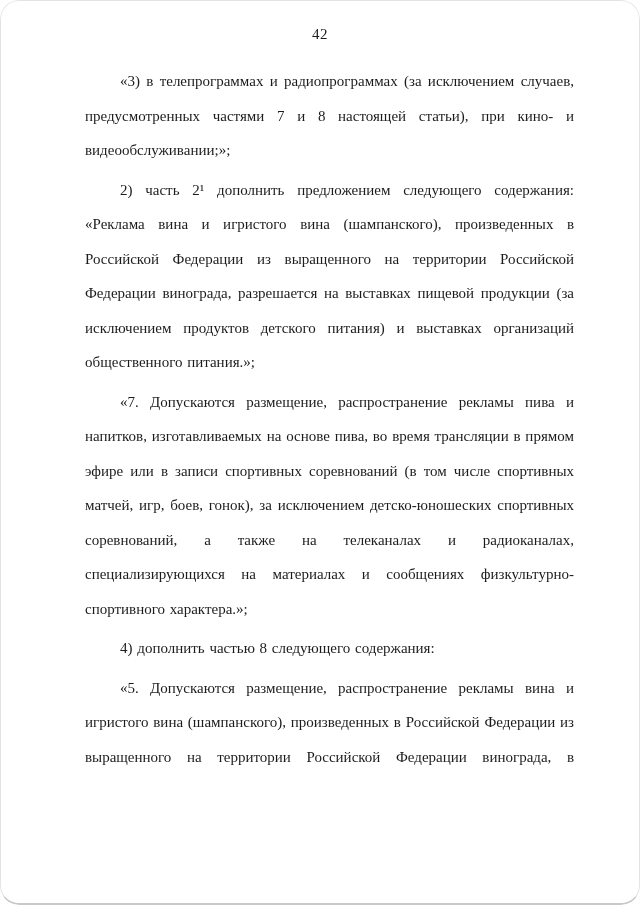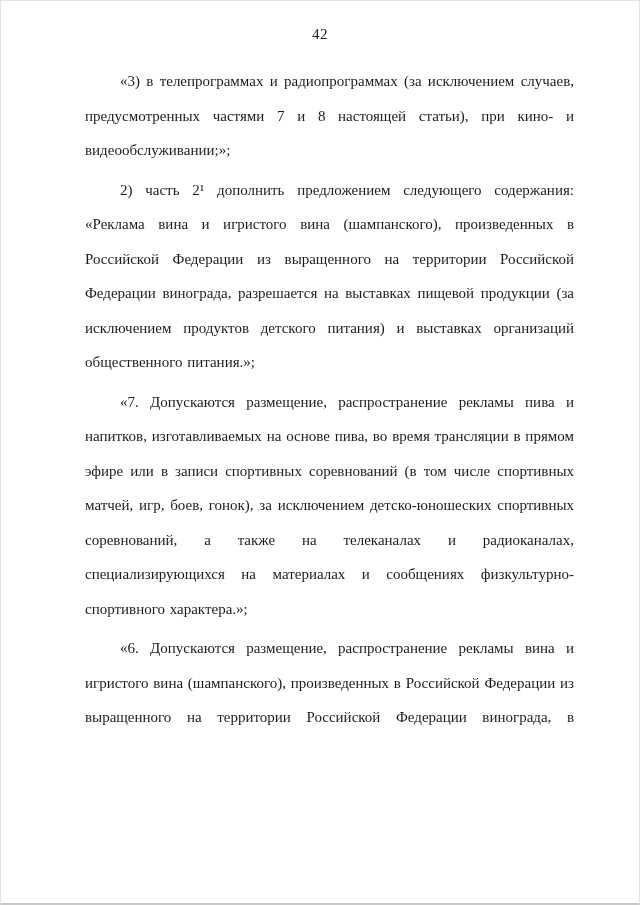--- a/index.html
+++ b/index.html
@@ -1,15 +1,15 @@
 <!DOCTYPE html>
 <html><head>
 <meta charset="utf-8">
 <style>
-  * { margin: 0; padding: 0; box-sizing: border-box; }
+  * { margin: 0; padding: 0; box-sizing: border-box; border-radius: 19px; }
   html, body {
     width: 640px;
     background: #ffffff;
   }
   body {
     font-family: "Liberation Serif", "DejaVu Serif", serif;
     color: #1c1c1c;
   }
   .page {
     position: relative;
@@ -54,16 +54,17 @@
   <div class="page-number">42</div>
 
   <div class="content">
     <p class="para">«3) в телепрограммах и радиопрограммах (за исключением случаев, предусмотренных частями 7 и 8 настоящей статьи), при кино- и видеообслуживании;»;</p>
 
     <p class="para">2) часть 2¹ дополнить предложением следующего содержания: «Реклама вина и игристого вина (шампанского), произведенных в Российской Федерации из выращенного на территории Российской Федерации винограда, разрешается на выставках пищевой продукции (за исключением продуктов детского питания) и выставках организаций общественного питания.»;</p>
 
 
     <p class="para">«7. Допускаются размещение, распространение рекламы пива и напитков, изготавливаемых на основе пива, во время трансляции в прямом эфире или в записи спортивных соревнований (в том числе спортивных матчей, игр, боев, гонок), за исключением детско-юношеских спортивных соревнований, а также на телеканалах и радиоканалах, специализирующихся на материалах и сообщениях физкультурно-спортивного характера.»;</p>
 
+    <p class="para">4) дополнить частью 8 следующего содержания:</p>
 
-    <p class="para justify-last">«6. Допускаются размещение, распространение рекламы вина и игристого вина (шампанского), произведенных в Российской Федерации из выращенного на территории Российской Федерации винограда, в</p>
+    <p class="para justify-last">«5. Допускаются размещение, распространение рекламы вина и игристого вина (шампанского), произведенных в Российской Федерации из выращенного на территории Российской Федерации винограда, в</p>
   </div>
 </div>
 
 </body></html>

